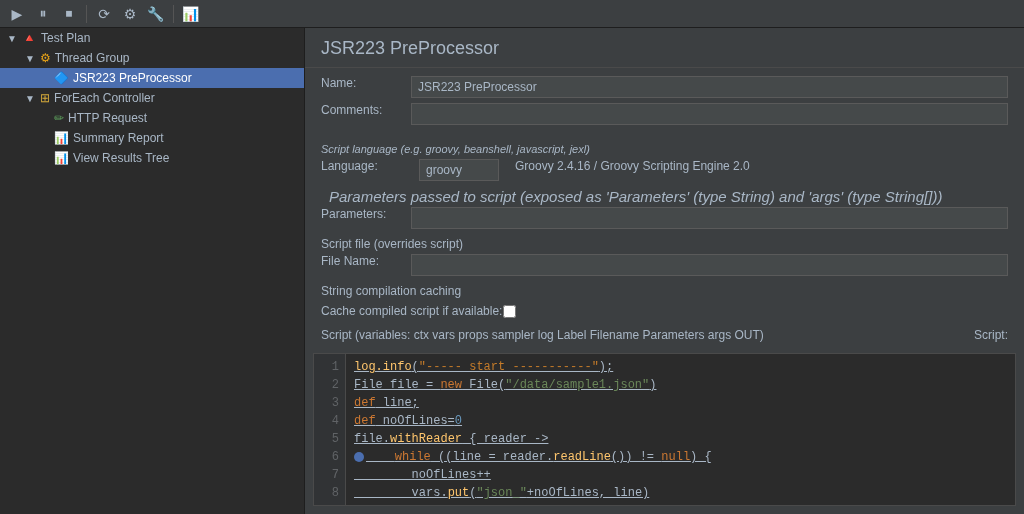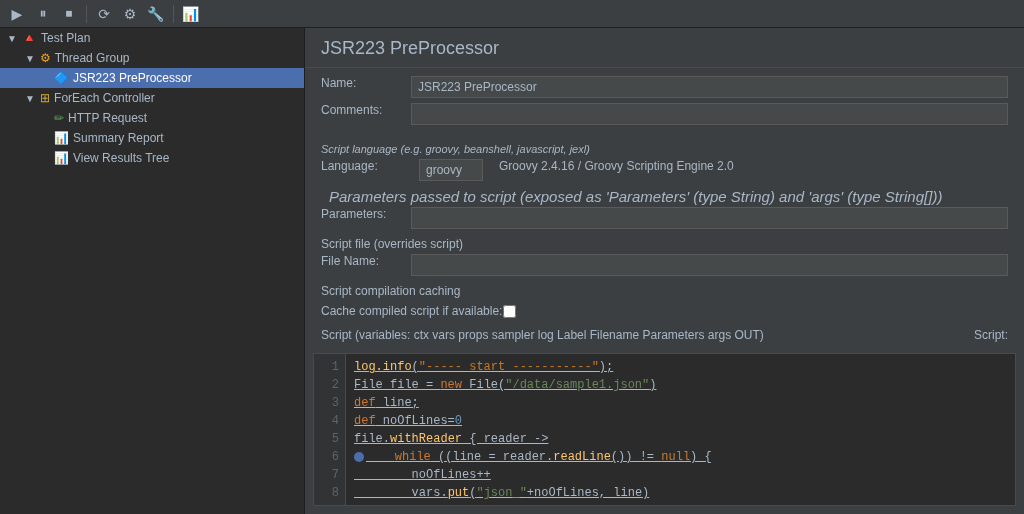--- a/index.html
+++ b/index.html
@@ -296,39 +296,39 @@
 
       <div class="form-row">
         <span class="form-label">Comments:</span>
         <input class="form-input" type="text" style="">
       </div>
 
       <div class="form-hint">Script language (e.g. groovy, beanshell, javascript, jexl)</div>
 
       <div class="form-row language-row">
         <span class="form-label">Language:</span>
-        <input class="form-input" type="text" style="width: 64px; flex: 0 0 auto;" value="groovy">
+        <input class="form-input" type="text" style="width: 80px; flex: 0 0 auto;" value="groovy">
         <span class="language-value" style="margin-left:8px;">Groovy 2.4.16 / Groovy Scripting Engine 2.0</span>
       </div>
 
       <div class="params-note">Parameters passed to script (exposed as 'Parameters' (type String) and 'args' (type String[]))</div>
 
       <div class="form-row">
         <span class="form-label">Parameters:</span>
         <input class="form-input" type="text" style="">
       </div>
 
       <div class="section-label">Script file (overrides script)</div>
 
       <div class="form-row">
         <span class="form-label">File Name:</span>
         <input class="form-input" type="text" style="">
       </div>
 
-      <div class="section-label">Script compilation caching</div>
+      <div class="section-label">String compilation caching</div>
       <div class="checkbox-row">
         <span class="section-label">Cache compiled script if available:</span>
         <input type="checkbox" style="">
       </div>
 
       <div style="display:flex;justify-content:space-between;align-items:center;">
         <span class="section-label">Script (variables: ctx vars props sampler log Label Filename Parameters args OUT)</span>
         <span class="script-label-right">Script:</span>
       </div>
     </div>

